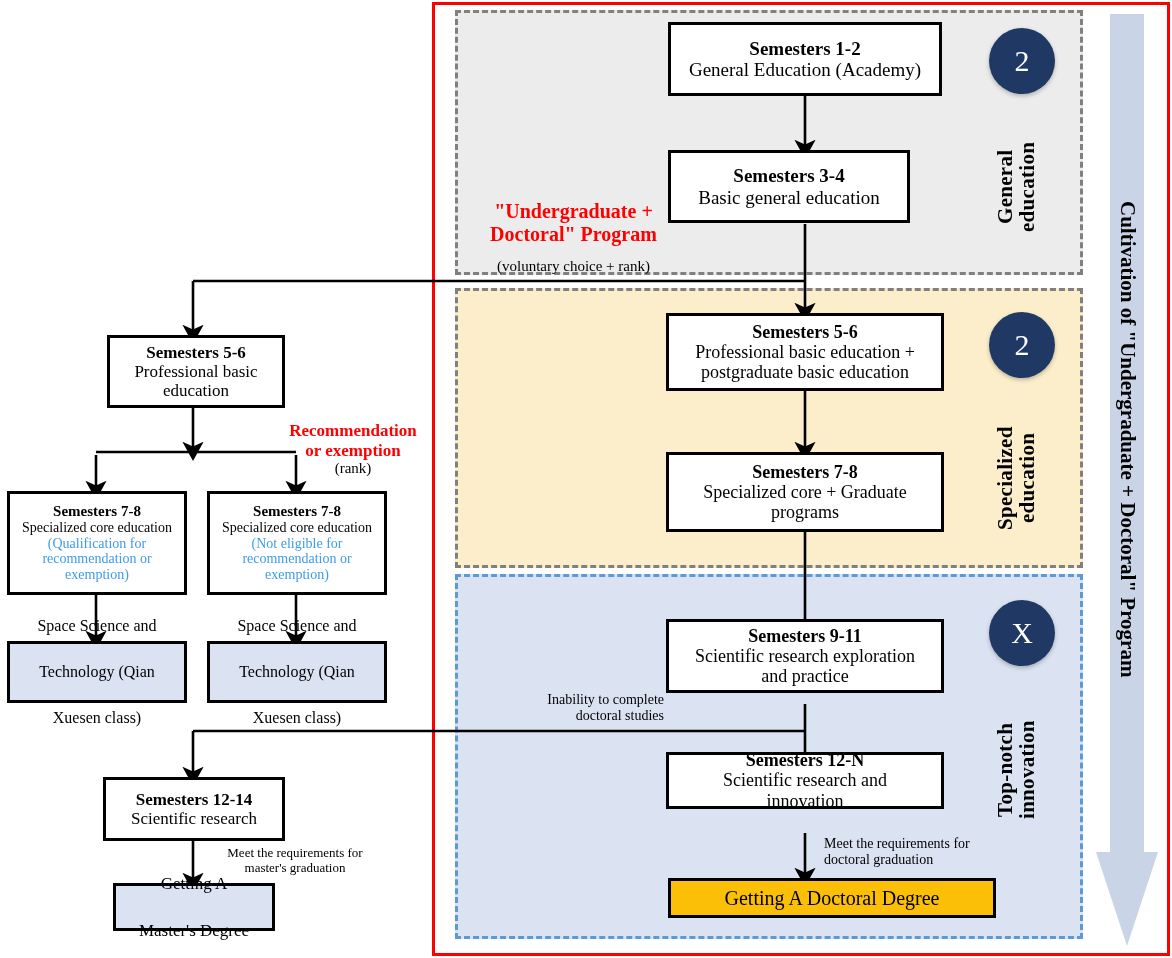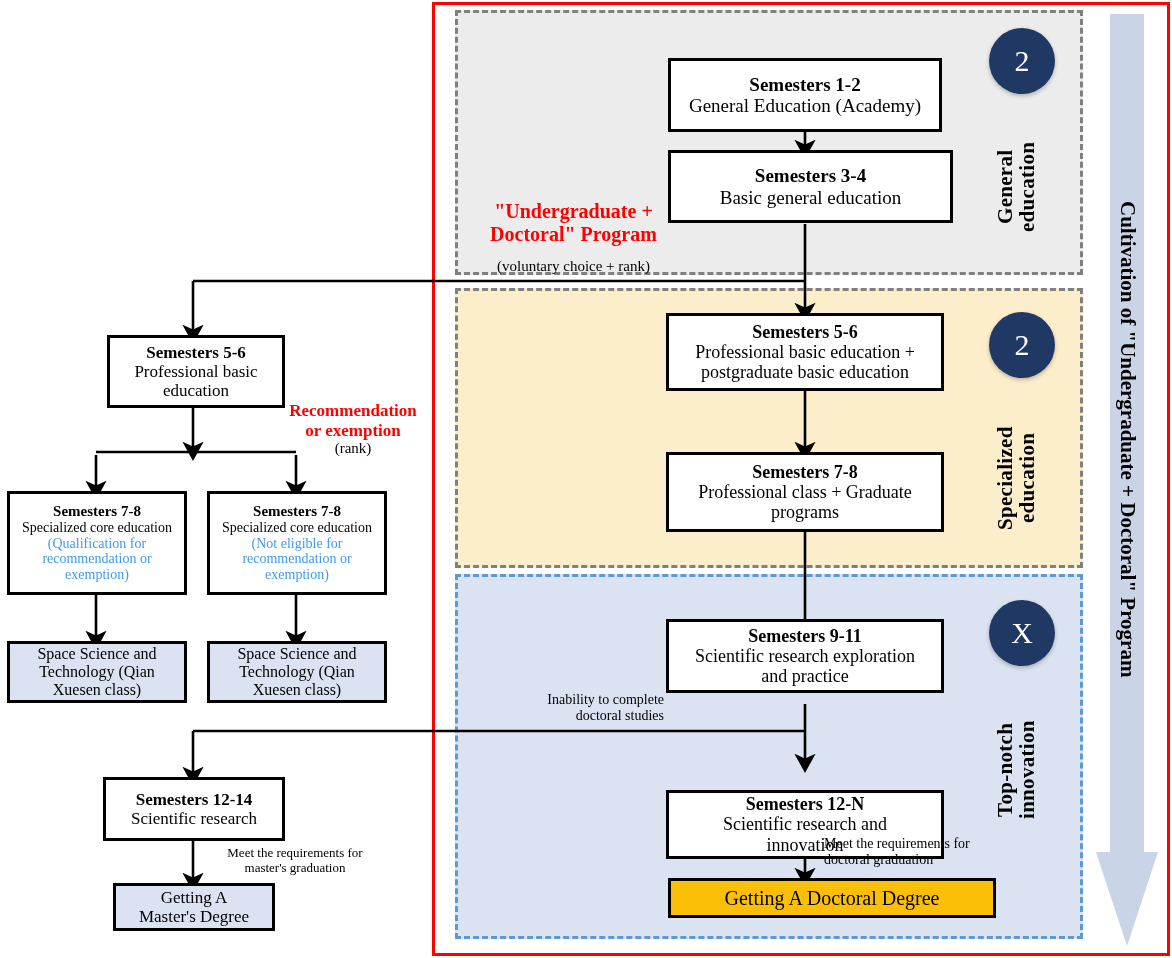--- a/index.html
+++ b/index.html
@@ -21,21 +21,21 @@
   .reg-top{left:455px;top:574px;width:628px;height:365px;background:#dbe3f2;
            border:3px dashed #5b9bd5;z-index:1;}
 
   
   .box{position:absolute;box-sizing:border-box;background:#ffffff;border:3px solid #000000;
        display:flex;flex-direction:column;align-items:center;justify-content:center;
        text-align:center;z-index:6;line-height:1.12;}
   .box .ttl{font-weight:bold;}
   .box .sub{font-weight:normal;}
   .box .note{color:#3d9be9;font-weight:normal;}
-  .box.fill-blue{background:#dbe3f2;}
+  .box.fill-blue{background:#dbe3f2;gap:28px;}
   .box.fill-yellow{background:#fbbf08;}
 
   
   #wires{position:absolute;left:0;top:0;width:1172px;height:958px;z-index:5;}
 
   
   .badge{position:absolute;border-radius:50%;background:#1f3864;color:#ffffff;
          display:flex;align-items:center;justify-content:center;
          font-size:30px;font-weight:normal;z-index:7;
          box-shadow:0 2px 4px rgba(0,0,0,.25);}
@@ -102,49 +102,49 @@
     <g stroke="#000" stroke-width="2.6" fill="none">
 
       <path d="M805,281 L193,281"></path>
 
       <path d="M96,452 L296,452"></path>
 
       <path d="M805,731 L193,731"></path>
     </g>
   </svg>
 
-  <div class="box" style="left:668px;top:22px;width:274px;height:74px;font-size:19px;margin-top:36px;">
+  <div class="box" style="left:668px;top:22px;width:274px;height:74px;font-size:19px;">
     <span class="ttl">Semesters 1-2</span>
     <span class="sub">General Education (Academy)</span>
   </div>
 
-  <div class="box" style="left:668px;top:150px;width:285px;height:73px;font-size:19px;">
+  <div class="box" style="left:668px;top:150px;width:242px;height:73px;font-size:19px;">
     <span class="ttl">Semesters 3-4</span>
     <span class="sub">Basic general education</span>
   </div>
 
   <div class="box" style="left:666px;top:313px;width:278px;height:78px;font-size:18px;">
     <span class="ttl">Semesters 5-6</span>
     <span class="sub">Professional basic education +</span>
     <span class="sub">postgraduate basic education</span>
   </div>
 
   <div class="box" style="left:666px;top:452px;width:278px;height:80px;font-size:18px;">
     <span class="ttl">Semesters 7-8</span>
-    <span class="sub">Professional class + Graduate</span>
+    <span class="sub">Specialized core + Graduate</span>
     <span class="sub">programs</span>
   </div>
 
   <div class="box" style="left:666px;top:619px;width:278px;height:74px;font-size:18px;">
     <span class="ttl">Semesters 9-11</span>
     <span class="sub">Scientific research exploration</span>
     <span class="sub">and practice</span>
   </div>
 
-  <div class="box" style="left:666px;top:790px;width:278px;height:69px;font-size:18px;">
+  <div class="box" style="left:666px;top:752px;width:278px;height:57px;font-size:18px;">
     <span class="ttl">Semesters 12-N</span>
     <span class="sub">Scientific research and</span>
     <span class="sub">innovation</span>
   </div>
 
   <div class="box fill-yellow" style="left:668px;top:878px;width:328px;height:40px;font-size:20px;">
     <span class="sub">Getting A Doctoral Degree</span>
   </div>
 
   <div class="box" style="left:107px;top:335px;width:178px;height:73px;font-size:17px;">
@@ -207,21 +207,21 @@
     <span>Top-notch</span><br>
     <span>innovation</span>
   </div>
 
   <div class="ftext" style="left:466px;top:200px;width:215px;text-align:center;font-size:20px;">
     <div class="red">"Undergraduate +</div>
     <div class="red">Doctoral" Program</div>
     <div class="blk" style="font-size:15px;margin-top:12px;">(voluntary choice + rank)</div>
   </div>
 
-  <div class="ftext" style="left:278px;top:401px;width:150px;text-align:center;font-size:17px;">
+  <div class="ftext" style="left:278px;top:421px;width:150px;text-align:center;font-size:17px;">
     <div class="red">Recommendation</div>
     <div class="red">or exemption</div>
     <div class="blk" style="font-size:15px;">(rank)</div>
   </div>
 
   <div class="ftext" style="left:464px;top:692px;width:200px;text-align:right;font-size:14px;">
     <div class="blk">Inability to complete</div>
     <div class="blk">doctoral studies</div>
   </div>
 

